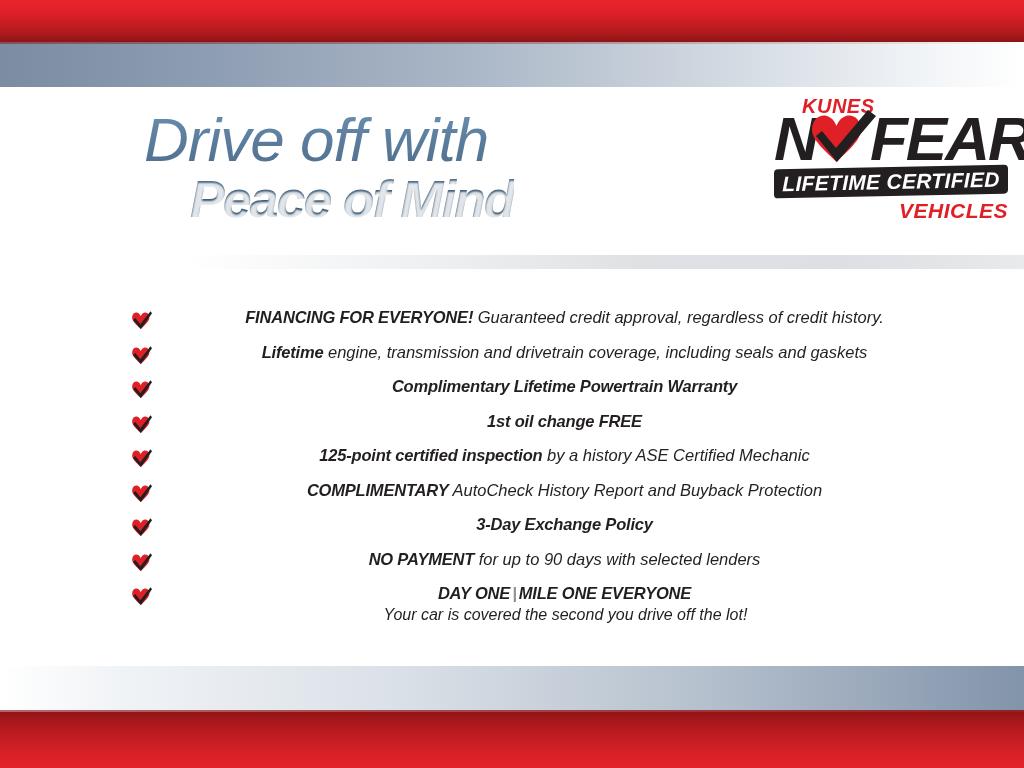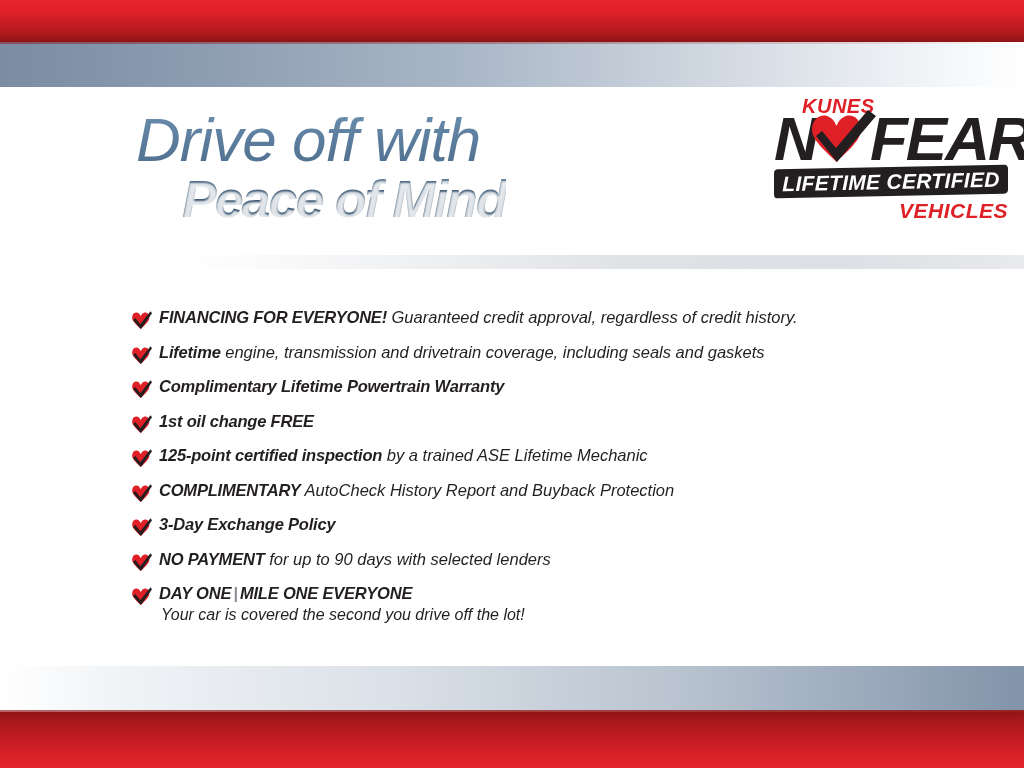--- a/index.html
+++ b/index.html
@@ -65,21 +65,21 @@
   }
   .header-divider {
     position: absolute;
     left: 0; top: 168px;
     width: 1024px; height: 14px;
     background: linear-gradient(to right, rgba(255,255,255,0) 0%, rgba(255,255,255,0) 18%, rgba(120,130,145,0.10) 38%, rgba(110,122,138,0.22) 62%, rgba(120,132,148,0.26) 82%, rgba(140,150,164,0.20) 100%);
   }
 
   .headline {
     position: absolute;
-    left: 136px; top: 22px;
+    left: 144px; top: 22px;
     line-height: 1;
   }
   .headline-top {
     font-size: 62px;
     font-style: italic;
     font-weight: normal;
     letter-spacing: -1px;
     color: #5c7e9e;
     background: linear-gradient(to bottom, #6d90b0 0%, #5a7b9b 55%, #4e6e8c 100%);
     -webkit-background-clip: text;
@@ -178,20 +178,21 @@
     letter-spacing: 0.5px;
     color: #e02027;
     text-align: right;
   }
 
   
   .bullets {
     position: absolute;
     left: 130px; top: 308px;
     width: 840px;
+    text-align: center;
   }
   .bullet {
     display: flex;
     align-items: flex-start;
     margin-bottom: 10.5px;
   }
   .bullet-icon {
     flex: 0 0 auto;
     width: 22px; height: 22px;
     margin-right: 7px;
@@ -313,21 +314,21 @@
   </div>
 
   <div class="bullet">
     <span class="bullet-icon">
       <svg width="22" height="22" viewBox="0 0 26 24">
         <path d="M2.5 8.2 C2.5 3.6 5.9 1.4 8.8 2.3 C10.9 2.9 12.1 4.8 12.7 6.5 C13.3 4.8 14.5 2.9 16.6 2.3 C19.5 1.4 22.9 3.6 22.9 8.2 C22.9 12.8 15.8 18.2 12.7 21.6 C9.6 18.2 2.5 12.8 2.5 8.2 Z" fill="#e02027"></path>
         <path d="M3.6 10.8 L6.3 8.6 L12.2 15.7 L24.2 0.6 L26 2.8 L12.9 21.6 Z" fill="#231f20"></path>
       </svg>
     </span>
     <div class="bullet-body">
-      <div class="bullet-text"><span class="b-strong">125-point certified inspection</span><span class="b-reg"> by a trained ASE Lifetime Mechanic</span></div>
+      <div class="bullet-text"><span class="b-strong">125-point certified inspection</span><span class="b-reg"> by a history ASE Certified Mechanic</span></div>
     </div>
   </div>
 
   <div class="bullet">
     <span class="bullet-icon">
       <svg width="22" height="22" viewBox="0 0 26 24">
         <path d="M2.5 8.2 C2.5 3.6 5.9 1.4 8.8 2.3 C10.9 2.9 12.1 4.8 12.7 6.5 C13.3 4.8 14.5 2.9 16.6 2.3 C19.5 1.4 22.9 3.6 22.9 8.2 C22.9 12.8 15.8 18.2 12.7 21.6 C9.6 18.2 2.5 12.8 2.5 8.2 Z" fill="#e02027"></path>
         <path d="M3.6 10.8 L6.3 8.6 L12.2 15.7 L24.2 0.6 L26 2.8 L12.9 21.6 Z" fill="#231f20"></path>
       </svg>
     </span>

